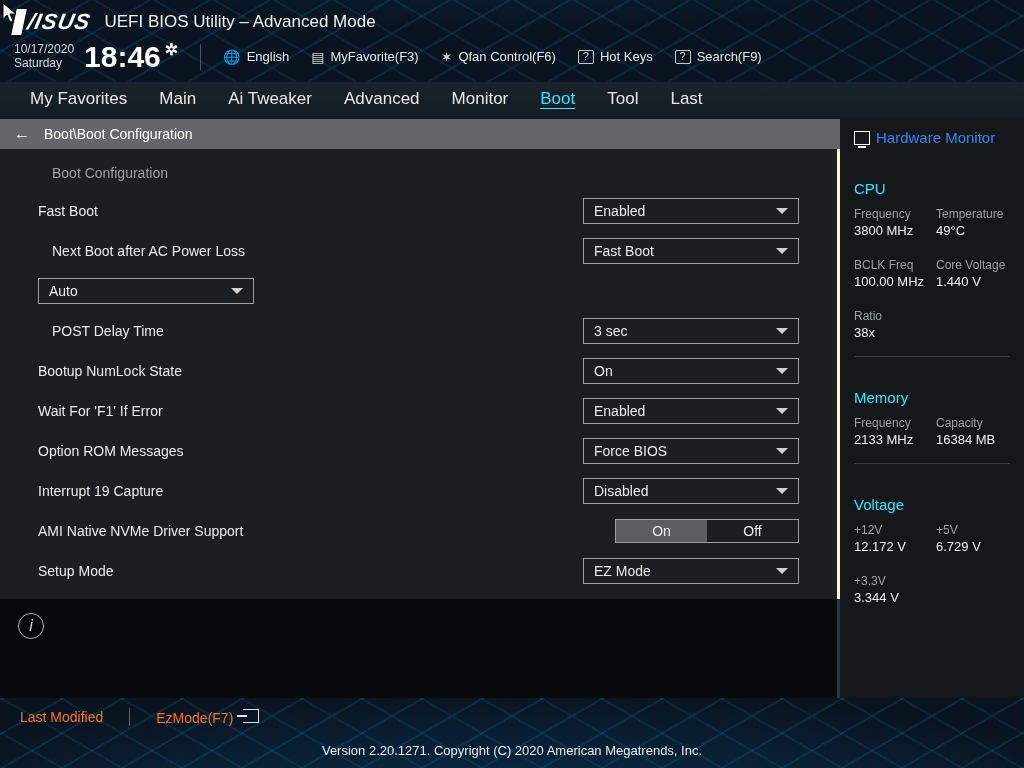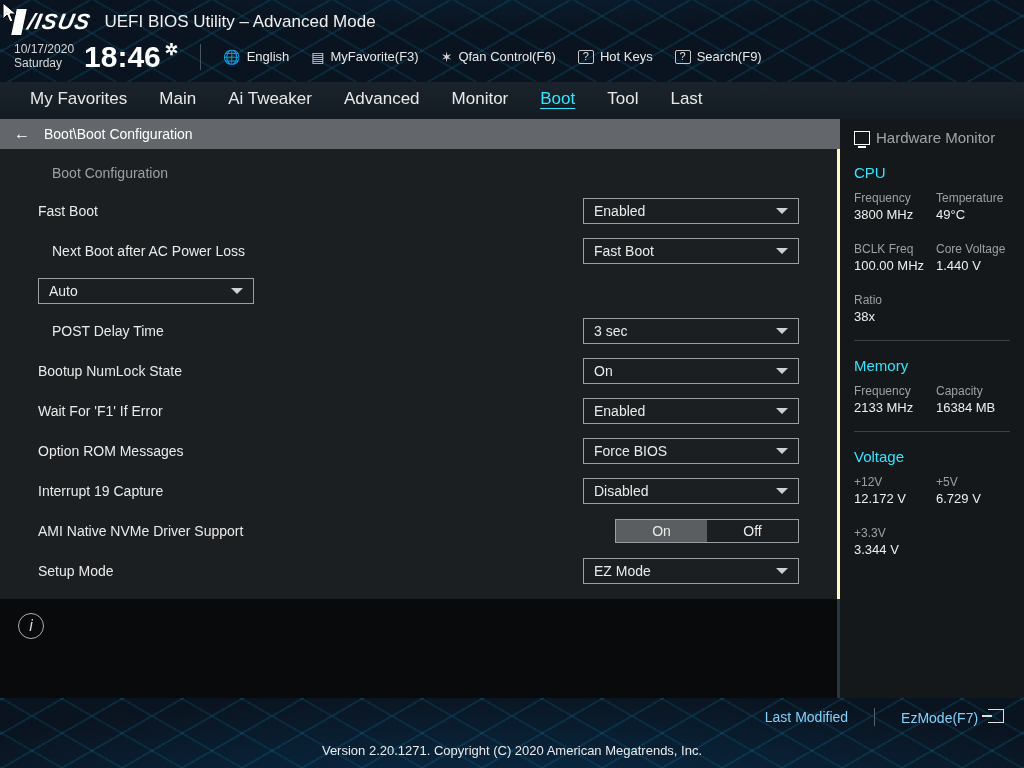--- a/index.html
+++ b/index.html
@@ -116,33 +116,33 @@
 .help .info-ico {
   width:26px; height:26px; border:1px solid #aab0b4; border-radius:50%;
   display:flex; align-items:center; justify-content:center; color:#d8d8d8; font-style:italic;
 }
 
 
 .side {
   width:184px; background:#14181a; padding:10px 14px; font-size:13px;
   display:flex; flex-direction:column; gap:6px;
 }
-.side-title { display:flex; align-items:center; gap:6px; font-size:15px; color:#a3a3a3; margin-bottom:4px; }
+.side-title { display:flex; align-items:center; gap:6px; font-size:15px; color:#3b82f6; margin-bottom:4px; }
 .mon-ico { width:16px;height:14px;border:1.5px solid #fff; position:relative; }
 .mon-ico::after{content:"";position:absolute;left:3px;right:3px;bottom:-4px;height:2px;background:#fff;}
-.sec-head { color:#2fe6ff; font-size:15px; margin-top:8px; }
+.sec-head { color:#2fe6ff; font-size:15px; margin-top:24px; }
 .kv-grid { display:grid; grid-template-columns:1fr 1fr; row-gap:2px; column-gap:8px; margin-top:4px; }
 .kv-grid .k { color:#9aa0a4; font-size:12px; }
 .kv-grid .v { color:#eee; font-size:13px; }
 .side-sep { height:1px; background:#3a4044; margin:10px 0 2px; }
 
 
 .footer {
-  display:flex; justify-content:flex-end; align-items:center; gap:26px;
-  height:40px; padding:0 20px; font-size:14px; color:#7dd3fc;
+  display:flex; justify-content:flex-start; align-items:center; gap:26px;
+  height:40px; padding:0 20px; font-size:14px; color:#f97316;
 }
 .footer .sep { width:1px; height:18px; background:#5a6066; }
 .exit-ico {
   display:inline-block; width:16px; height:14px; border:1.5px solid #e0e0e0;
   border-left:none; position:relative; margin-left:6px;
 }
 .exit-ico::after{content:"";position:absolute;left:-6px;top:5px;width:10px;height:2px;background:#e0e0e0;}
 
 .copyright { text-align:center; font-size:13px; color:#eaeaea; padding:6px 0 10px; }
 

